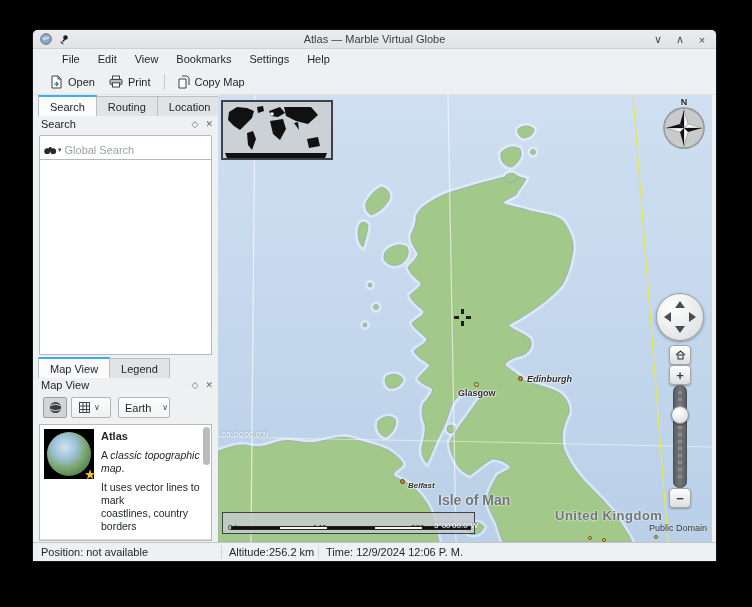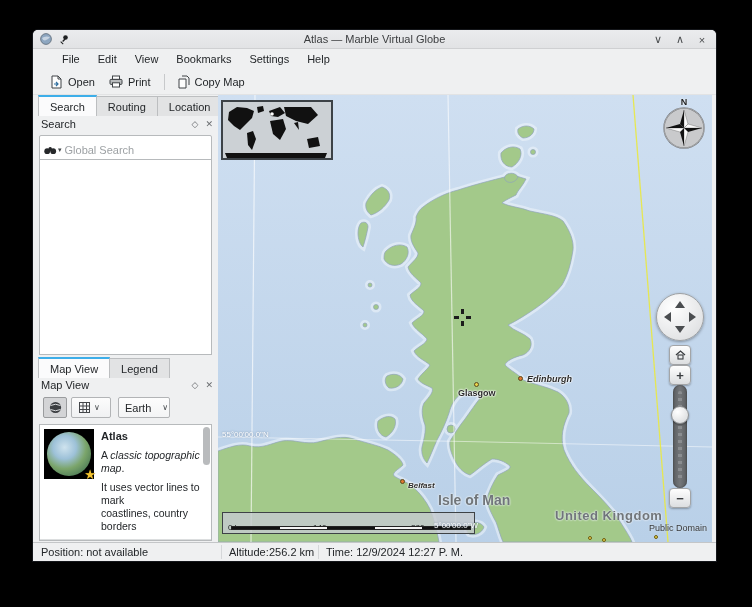--- a/index.html
+++ b/index.html
@@ -405,17 +405,17 @@
 
     <div class="attribution">Public Domain</div>
   </div>
 
   <div class="statusbar">
     <span style="left:8px;">Position: not available</span>
     <div class="ssep" style="left:188px;"></div>
     <span style="left:196px;">Altitude:</span>
     <span style="left:236px;">256.2 km</span>
     <div class="ssep" style="left:285px;"></div>
-    <span style="left:293px;">Time: 12/9/2024 12:27 P. M.</span>
+    <span style="left:293px;">Time: 12/9/2024 12:06 P. M.</span>
   </div>
 
 </div>
 </div>
 
 </body></html>

